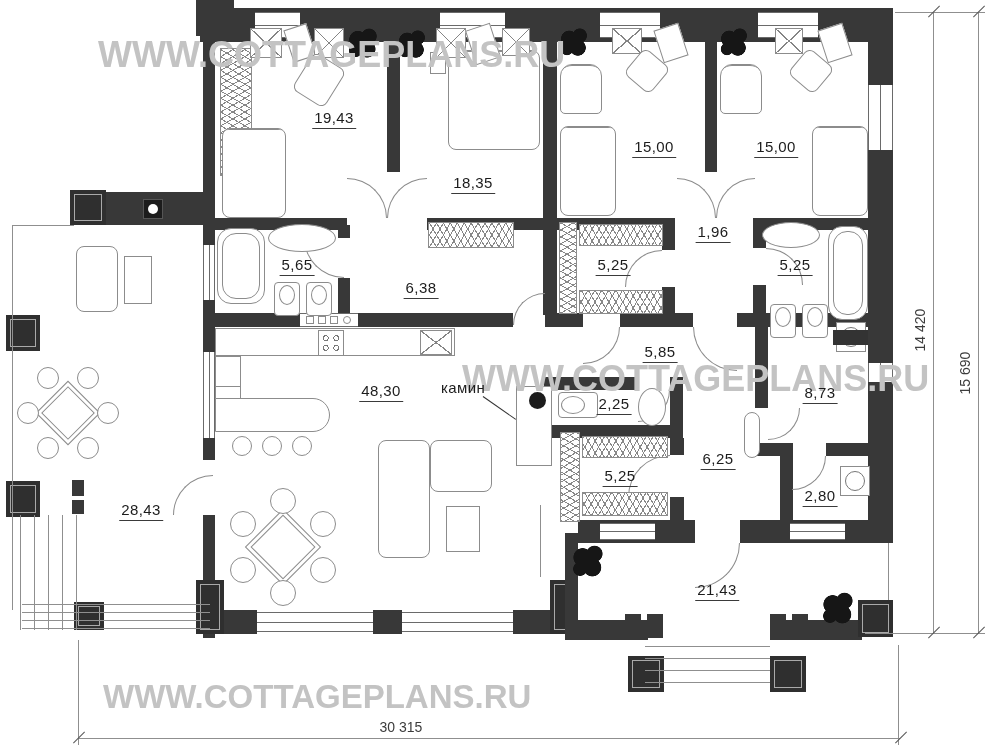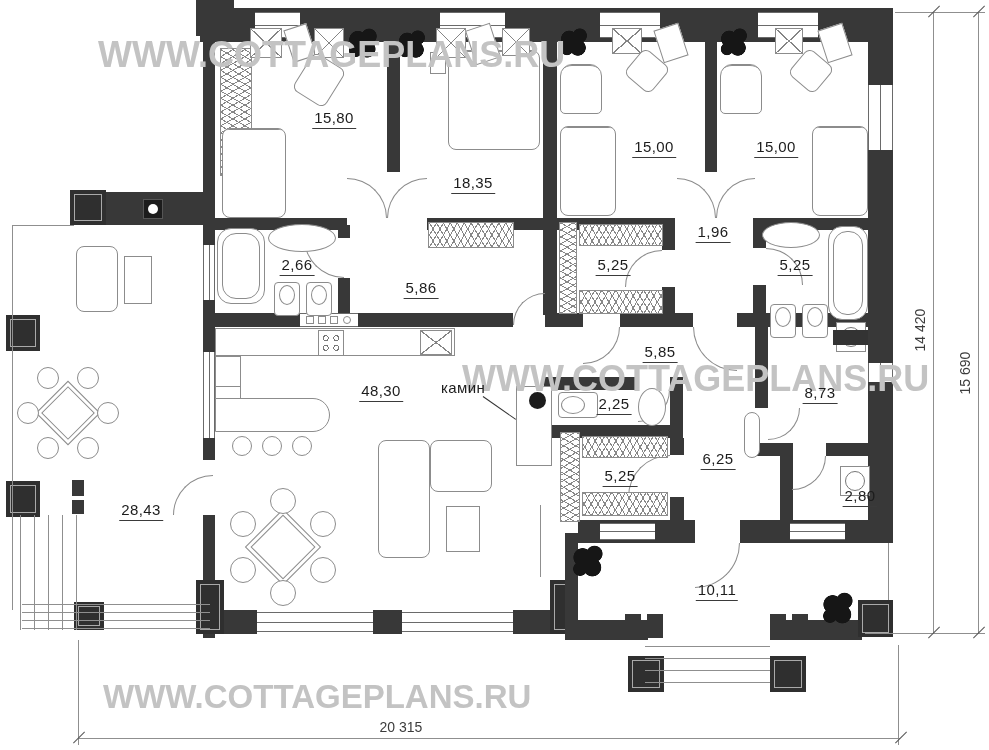--- a/index.html
+++ b/index.html
@@ -272,57 +272,57 @@
   <div class="abs tbl45" style="left:45px;top:390px;width:46px;height:46px"></div>
   <div class="abs f circ" style="left:97px;top:402px;width:22px;height:22px"></div>
   <div class="abs f circ" style="left:77px;top:367px;width:22px;height:22px"></div>
   <div class="abs f circ" style="left:37px;top:367px;width:22px;height:22px"></div>
   <div class="abs f circ" style="left:17px;top:402px;width:22px;height:22px"></div>
   <div class="abs f circ" style="left:37px;top:437px;width:22px;height:22px"></div>
   <div class="abs f circ" style="left:77px;top:437px;width:22px;height:22px"></div>
   <div class="abs plant" style="left:570px;top:543px;width:36px;height:36px"></div>
   <div class="abs plant" style="left:820px;top:590px;width:36px;height:36px"></div>
 
-  <div class="abs rlabel" style="left:334px;top:119px">15,80</div>
+  <div class="abs rlabel" style="left:334px;top:119px">19,43</div>
   <div class="abs rlabel" style="left:473px;top:184px">18,35</div>
   <div class="abs rlabel" style="left:654px;top:148px">15,00</div>
   <div class="abs rlabel" style="left:776px;top:148px">15,00</div>
-  <div class="abs rlabel" style="left:297px;top:266px">2,66</div>
-  <div class="abs rlabel" style="left:421px;top:289px">5,86</div>
+  <div class="abs rlabel" style="left:297px;top:266px">5,65</div>
+  <div class="abs rlabel" style="left:421px;top:289px">6,38</div>
   <div class="abs rlabel" style="left:613px;top:266px">5,25</div>
   <div class="abs rlabel" style="left:713px;top:233px">1,96</div>
   <div class="abs rlabel" style="left:795px;top:266px">5,25</div>
   <div class="abs rlabel" style="left:660px;top:353px">5,85</div>
   <div class="abs rlabel" style="left:381px;top:392px">48,30</div>
   <div class="abs rlabel" style="left:614px;top:405px">2,25</div>
   <div class="abs rlabel" style="left:820px;top:394px">8,73</div>
   <div class="abs rlabel" style="left:620px;top:477px">5,25</div>
   <div class="abs rlabel" style="left:718px;top:460px">6,25</div>
-  <div class="abs rlabel" style="left:860px;top:497px">2,80</div>
+  <div class="abs rlabel" style="left:820px;top:497px">2,80</div>
   <div class="abs rlabel" style="left:141px;top:511px">28,43</div>
-  <div class="abs rlabel" style="left:717px;top:591px">10,11</div>
+  <div class="abs rlabel" style="left:717px;top:591px">21,43</div>
 
   <div class="abs rlabel plain" style="left:463px;top:388px">камин</div>
   <div class="abs" style="left:483px;top:396px;width:40px;height:1px;background:#333;transform:rotate(35deg);transform-origin:left center;z-index:55"></div>
 
   <div class="abs dline" style="left:895px;top:12px;width:90px;height:1px"></div>
   <div class="abs dline" style="left:865px;top:633px;width:120px;height:1px"></div>
   <div class="abs dline" style="left:933px;top:12px;width:1px;height:621px"></div>
   <div class="abs dline" style="left:978px;top:12px;width:1px;height:621px"></div>
   <div class="abs tick" style="left:926px;top:11px"></div>
   <div class="abs tick" style="left:971px;top:11px"></div>
   <div class="abs tick" style="left:926px;top:632px"></div>
   <div class="abs tick" style="left:971px;top:632px"></div>
   <div class="abs dim" style="left:880px;top:322px;width:80px;text-align:center;transform:rotate(-90deg)">14 420</div>
   <div class="abs dim" style="left:925px;top:365px;width:80px;text-align:center;transform:rotate(-90deg)">15 690</div>
 
   <div class="abs dline" style="left:78px;top:640px;width:1px;height:105px"></div>
   <div class="abs dline" style="left:898px;top:645px;width:1px;height:100px"></div>
   <div class="abs dline" style="left:78px;top:738px;width:822px;height:1px"></div>
   <div class="abs tick" style="left:71px;top:737px"></div>
   <div class="abs tick" style="left:893px;top:737px"></div>
-  <div class="abs dim" style="left:401px;top:727px;transform:translate(-50%,-50%)">20 315</div>
+  <div class="abs dim" style="left:401px;top:727px;transform:translate(-50%,-50%)">30 315</div>
 
   <div class="abs wm" style="left:98px;top:34px;font-size:36px">WWW.COTTAGEPLANS.RU</div>
   <div class="abs wm" style="left:462px;top:358px;font-size:36px">WWW.COTTAGEPLANS.RU</div>
   <div class="abs wm" style="left:103px;top:678px;font-size:33px">WWW.COTTAGEPLANS.RU</div>
 
 </div>
 
 </body></html>

